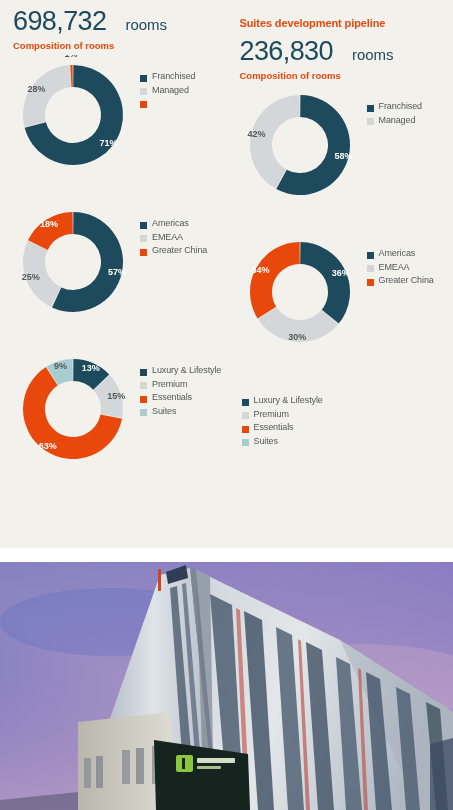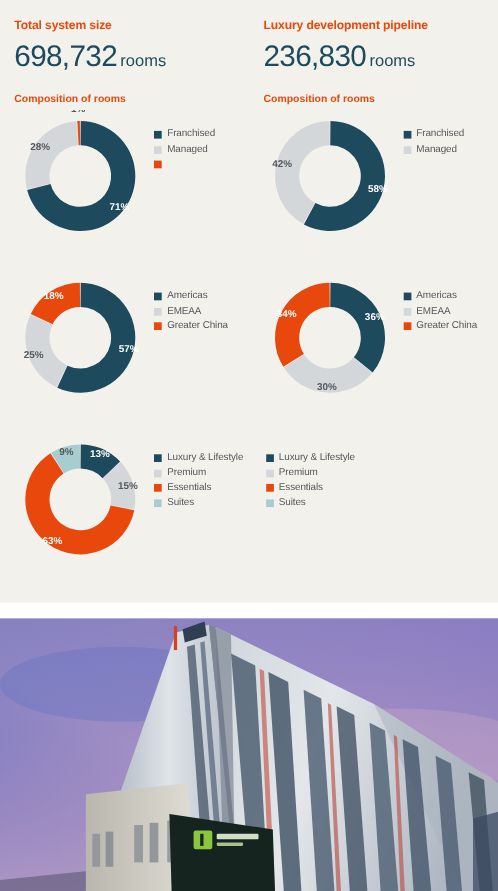--- a/index.html
+++ b/index.html
@@ -49,27 +49,27 @@
     color: #1d4a5c;
     font-size: 27px;
     letter-spacing: -0.6px;
     line-height: 30px;
     margin-top: 6px;
     white-space: nowrap;
   }
   .big-number .unit {
     font-size: 15px;
     letter-spacing: 0px;
-    margin-left: 3px;
+    margin-left: 19px;
   }
   .sub-title {
     color: #e8480c;
     font-size: 9.5px;
     font-weight: bold;
-    margin-top: 14px;
+    margin-top: 0;
     line-height: 11px;
   }
   .chart-row {
     display: flex;
     align-items: flex-start;
     height: 145px;
     margin-top: 2px;
   }
   .chart-row.first { margin-top: 4px; }
   .donut-wrap {
@@ -78,21 +78,21 @@
     position: relative;
   }
   .donut-wrap svg { display: block; }
   .legend {
     flex: 1 1 auto;
     padding-top: 16px;
     padding-left: 2px;
   }
   .legend-item {
     display: flex;
-    align-items: flex-start;
+    align-items: center;
     margin-bottom: 2px;
   }
   .legend-swatch {
     width: 7px;
     height: 7px;
     flex: 0 0 7px;
     margin-top: 3px;
     margin-right: 5px;
   }
   .legend-label {
@@ -125,21 +125,20 @@
 </style>
 </head>
 <body>
 
 <div class="page">
 
   <div class="stats-panel">
     <div class="columns">
 
       <div class="col">
-        <div class="col-title">Total system size</div>
         <div class="big-number"><span>698,732</span><span class="unit">rooms</span></div>
         <div class="sub-title">Composition of rooms</div>
 
         <div class="chart-row first">
           <div class="donut-wrap">
               <svg width="118" height="118" viewBox="0 0 118 118">
                 <path d="M 60.39269504443557 10.001542117760515 A 50 50 0 1 1 11.669994899154638 72.81446865664984 L 32.935197143526594 67.1761024477239 A 28 28 0 1 0 60.21990922488392 32.00086358594589 Z" fill="#1d4a5c"></path>
                 <text x="95.55697555690607" y="90.58081741438394" text-anchor="middle" class="pct-label" fill="#ffffff">71%</text>
                 <path d="M 11.474676326572876 72.05375304165193 A 50 50 0 0 1 56.468650703441654 10.124860179186498 L 58.02244439392733 32.06992170034444 A 28 28 0 0 0 32.82581874288081 66.75010170332509 Z" fill="#d4d7da"></path>
                 <text x="23.59423525312736" y="36.54966364683871" text-anchor="middle" class="pct-label" fill="#54585a">28%</text>
@@ -217,21 +216,21 @@
               </div>
               <div class="legend-item">
                 <span class="legend-swatch" style="background: rgb(168, 205, 209);"></span>
                 <span class="legend-label">Suites</span>
               </div>
             </div>
         </div>
       </div>
 
       <div class="col">
-        <div class="col-title">Luxury development pipeline</div>
+        <div class="col-title">Suites development pipeline</div>
         <div class="big-number"><span>236,830</span><span class="unit">rooms</span></div>
         <div class="sub-title">Composition of rooms</div>
 
         <div class="chart-row first">
           <div class="donut-wrap">
               <svg width="118" height="118" viewBox="0 0 118 118">
                 <path d="M 60.39269504443557 10.001542117760515 A 50 50 0 1 1 36.25718050647028 104.0031649145566 L 46.70402108362336 84.64177235215169 A 28 28 0 1 0 60.21990922488392 32.00086358594589 Z" fill="#1d4a5c"></path>
                 <text x="103.5862422507884" y="74.19104492241846" text-anchor="middle" class="pct-label" fill="#ffffff">58%</text>
                 <path d="M 35.568937925152284 103.62480035363987 A 50 50 0 0 1 59.60730495556445 10.001542117760515 L 59.78009077511609 32.00086358594589 A 28 28 0 0 0 46.31860523808528 84.42988819803833 Z" fill="#d4d7da"></path>
                 <text x="16.41375774921159" y="51.808955077581565" text-anchor="middle" class="pct-label" fill="#54585a">42%</text>

